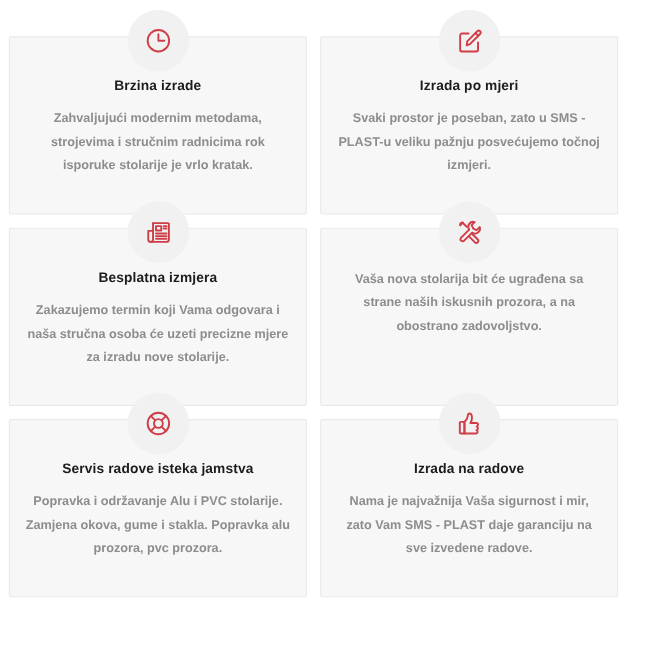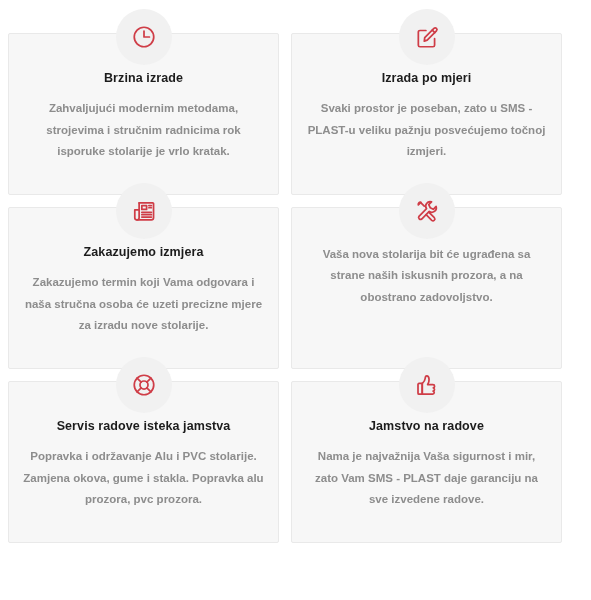--- a/index.html
+++ b/index.html
@@ -123,21 +123,21 @@
           <path d="M7.5 4.5 H20 A0.8 0.8 0 0 1 20.8 5.3 V18.2 A2 2 0 0 1 18.8 20.2 H5.6"></path>
           <path d="M7.5 4.5 V18.2 A2 2 0 0 1 5.5 20.2 A2 2 0 0 1 3.5 18.2 V11 H7.5"></path>
           <rect x="10" y="7" width="4.4" height="3.6"></rect>
           <path d="M16.5 7 H18.8"></path>
           <path d="M16.5 9 H18.8"></path>
           <path d="M10 13.2 H18.8"></path>
           <path d="M10 15.4 H18.8"></path>
           <path d="M10 17.6 H18.8"></path>
         </svg>
       </div>
-      <div class="feature-title">Zakazujemo izmjera</div>
+      <div class="feature-title">Besplatna izmjera</div>
       <div class="feature-desc">Zakazujemo termin koji Vama odgovara i naša stručna osoba će uzeti precizne mjere za izradu nove stolarije.</div>
     </div>
 
     <div class="feature-card">
       <div class="icon-badge">
         <svg viewBox="0 0 24 24" aria-hidden="true">
           <path d="M16.2 3.6 A4.1 4.1 0 0 0 11.6 9.9 L4.6 16.9 A1.8 1.8 0 0 0 7.1 19.4 L14.1 12.4 A4.1 4.1 0 0 0 20.4 7.8 L17.8 10.4 L15 9.0 L13.6 6.2 Z"></path>
           <path d="M6.2 4.2 L9.5 7.5"></path>
           <path d="M4.0 6.4 A1.9 1.9 0 0 1 6.4 4.0 L4.0 6.4 Z"></path>
           <path d="M13.6 13.0 L18.8 18.2 A1.7 1.7 0 0 1 16.4 20.6 L11.2 15.4"></path>
@@ -161,18 +161,18 @@
       <div class="feature-desc">Popravka i održavanje Alu i PVC stolarije. Zamjena okova, gume i stakla. Popravka alu prozora, pvc prozora.</div>
     </div>
 
     <div class="feature-card">
       <div class="icon-badge">
         <svg viewBox="0 0 24 24" aria-hidden="true">
           <path d="M7.6 20.4 H17.2 A1.5 1.5 0 0 0 18.7 19.1 A1.5 1.5 0 0 0 17.6 17.6 A1.5 1.5 0 0 0 18.9 16.1 A1.5 1.5 0 0 0 17.8 14.6 A1.5 1.5 0 0 0 19.0 13.1 A1.5 1.5 0 0 0 17.5 11.6 H12.6 C12.6 11.6 14.0 9.5 13.9 7.0 C13.85 5.0 13.0 3.6 11.8 3.6 C10.7 3.6 10.4 4.6 10.3 6.0 C10.1 8.4 7.6 10.6 7.6 10.6 Z"></path>
           <path d="M7.6 10.6 H4.6 A0.9 0.9 0 0 0 3.7 11.5 V19.5 A0.9 0.9 0 0 0 4.6 20.4 H7.6 Z"></path>
         </svg>
       </div>
-      <div class="feature-title">Jamstvo na radove</div>
+      <div class="feature-title">Izrada na radove</div>
       <div class="feature-desc">Nama je najvažnija Vaša sigurnost i mir, zato Vam SMS - PLAST daje garanciju na sve izvedene radove.</div>
     </div>
 
   </div>
 </div>
 
 </body></html>

